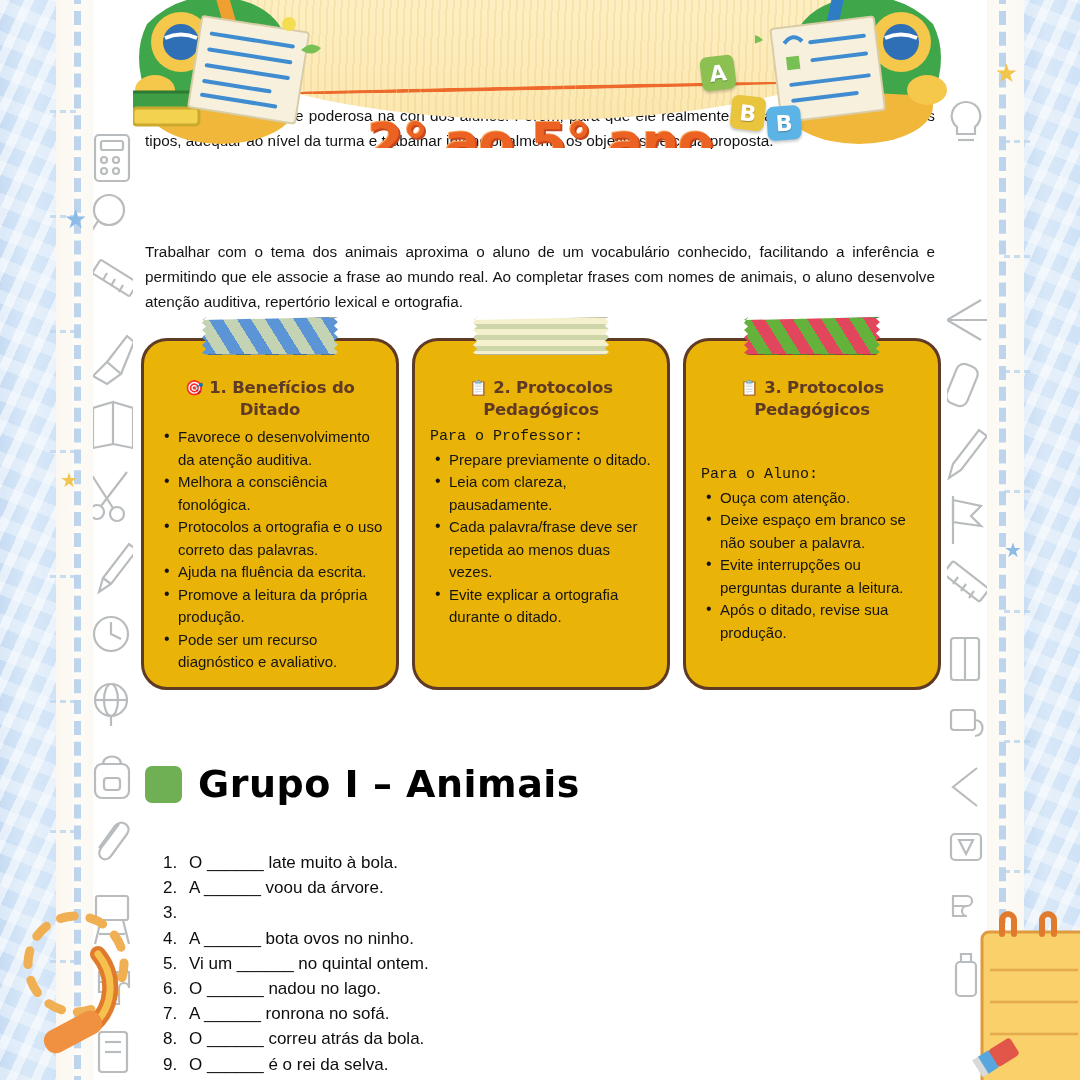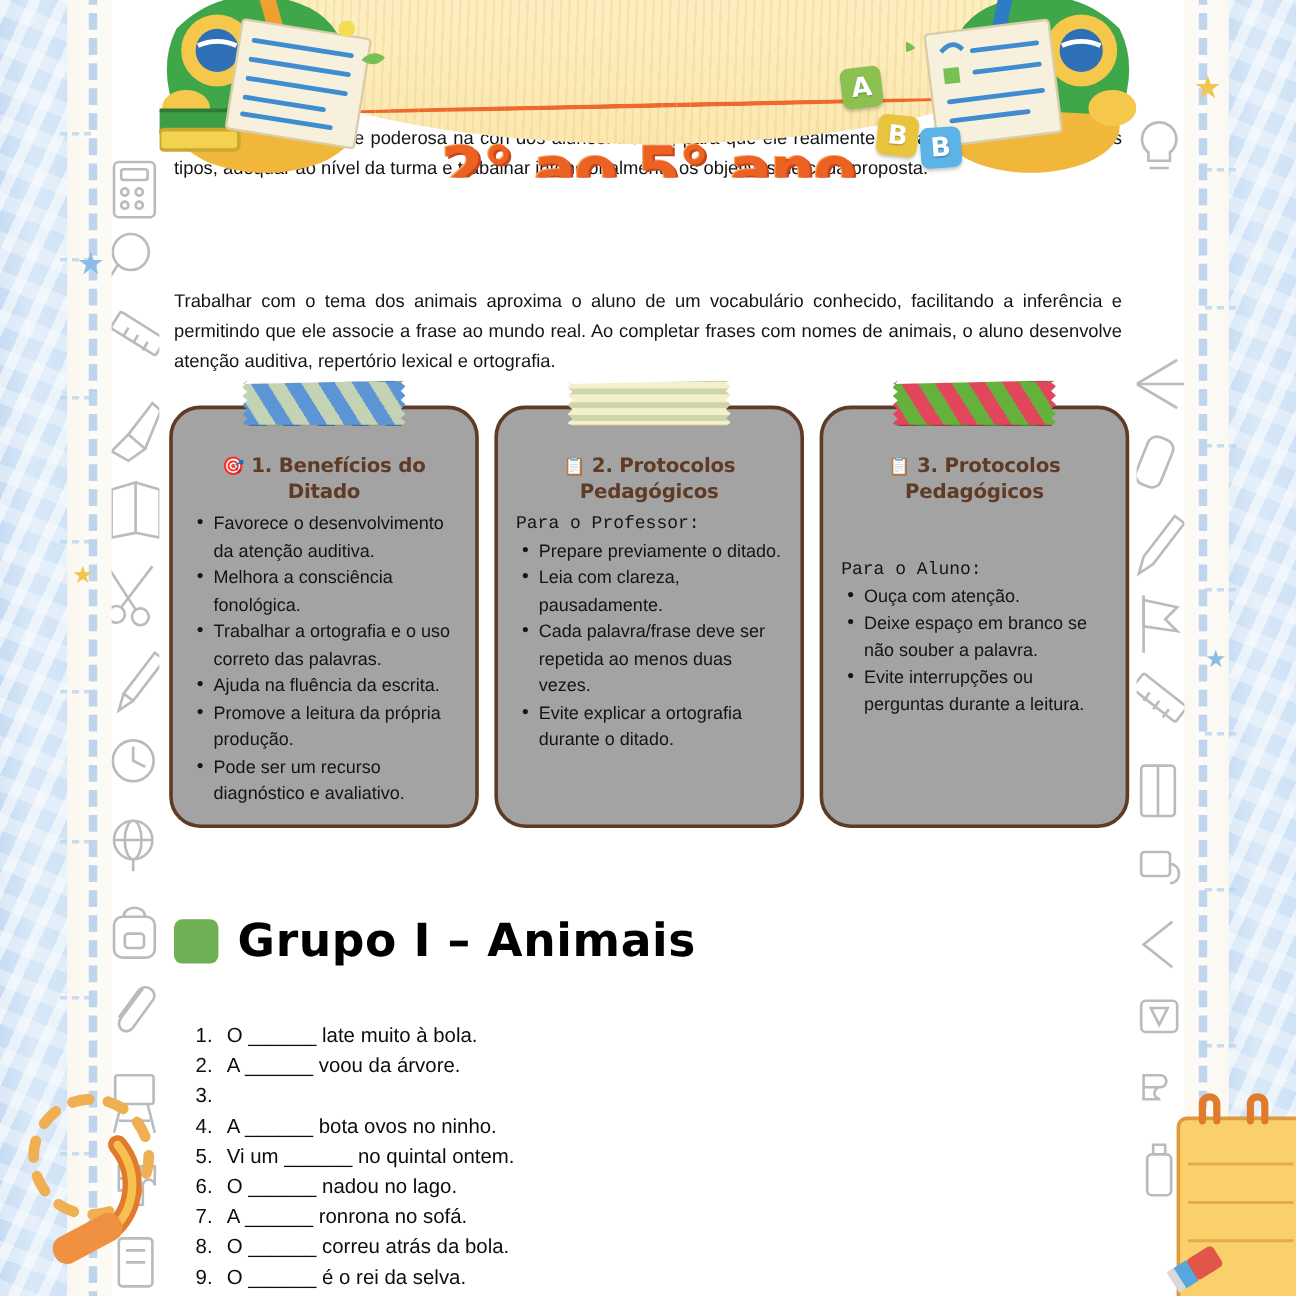--- a/index.html
+++ b/index.html
@@ -178,21 +178,21 @@
     position: absolute;
     left: 8px; top: 338px;
     width: 800px;
     display: flex;
     gap: 13px;
   }
   .card {
     position: relative;
     flex: 1 1 0;
     min-width: 0;
-    background: #a3a3a3;
+    background: #eab308;
     border: 3.5px solid #5f3a25;
     border-radius: 26px;
     padding: 36px 13px 32px 13px;
     height: 352px;
     box-sizing: border-box;
   }
   .tape {
     position: absolute;
     top: -24px;
     left: 50%;
@@ -565,21 +565,21 @@
 
       <div class="card">
         <div class="tape tape-blue"></div>
         <h3 class="card-title">
           <span class="card-emoji">🎯</span>
           <span>1. Benefícios do Ditado</span>
         </h3>
         <ul>
           <li>Favorece o desenvolvimento da atenção auditiva.</li>
           <li>Melhora a consciência fonológica.</li>
-          <li>Trabalhar a ortografia e o uso correto das palavras.</li>
+          <li>Protocolos a ortografia e o uso correto das palavras.</li>
           <li>Ajuda na fluência da escrita.</li>
           <li>Promove a leitura da própria produção.</li>
           <li>Pode ser um recurso diagnóstico e avaliativo.</li>
         </ul>
       </div>
 
       <div class="card">
         <div class="tape tape-cream"></div>
         <h3 class="card-title">
           <span class="card-emoji">📋</span>
@@ -598,20 +598,21 @@
         <div class="tape tape-redgreen"></div>
         <h3 class="card-title">
           <span class="card-emoji">📋</span>
           <span>3. Protocolos Pedagógicos</span>
         </h3>
         <p class="card-lead spaced">Para o Aluno:</p>
         <ul>
           <li>Ouça com atenção.</li>
           <li>Deixe espaço em branco se não souber a palavra.</li>
           <li>Evite interrupções ou perguntas durante a leitura.</li>
+          <li>Após o ditado, revise sua produção.</li>
         </ul>
       </div>
     </div>
 
     <div class="group-head">
       <div class="group-swatch"></div>
       <div class="group-title">Grupo I – Animais</div>
     </div>
 
     <div class="exercises">

